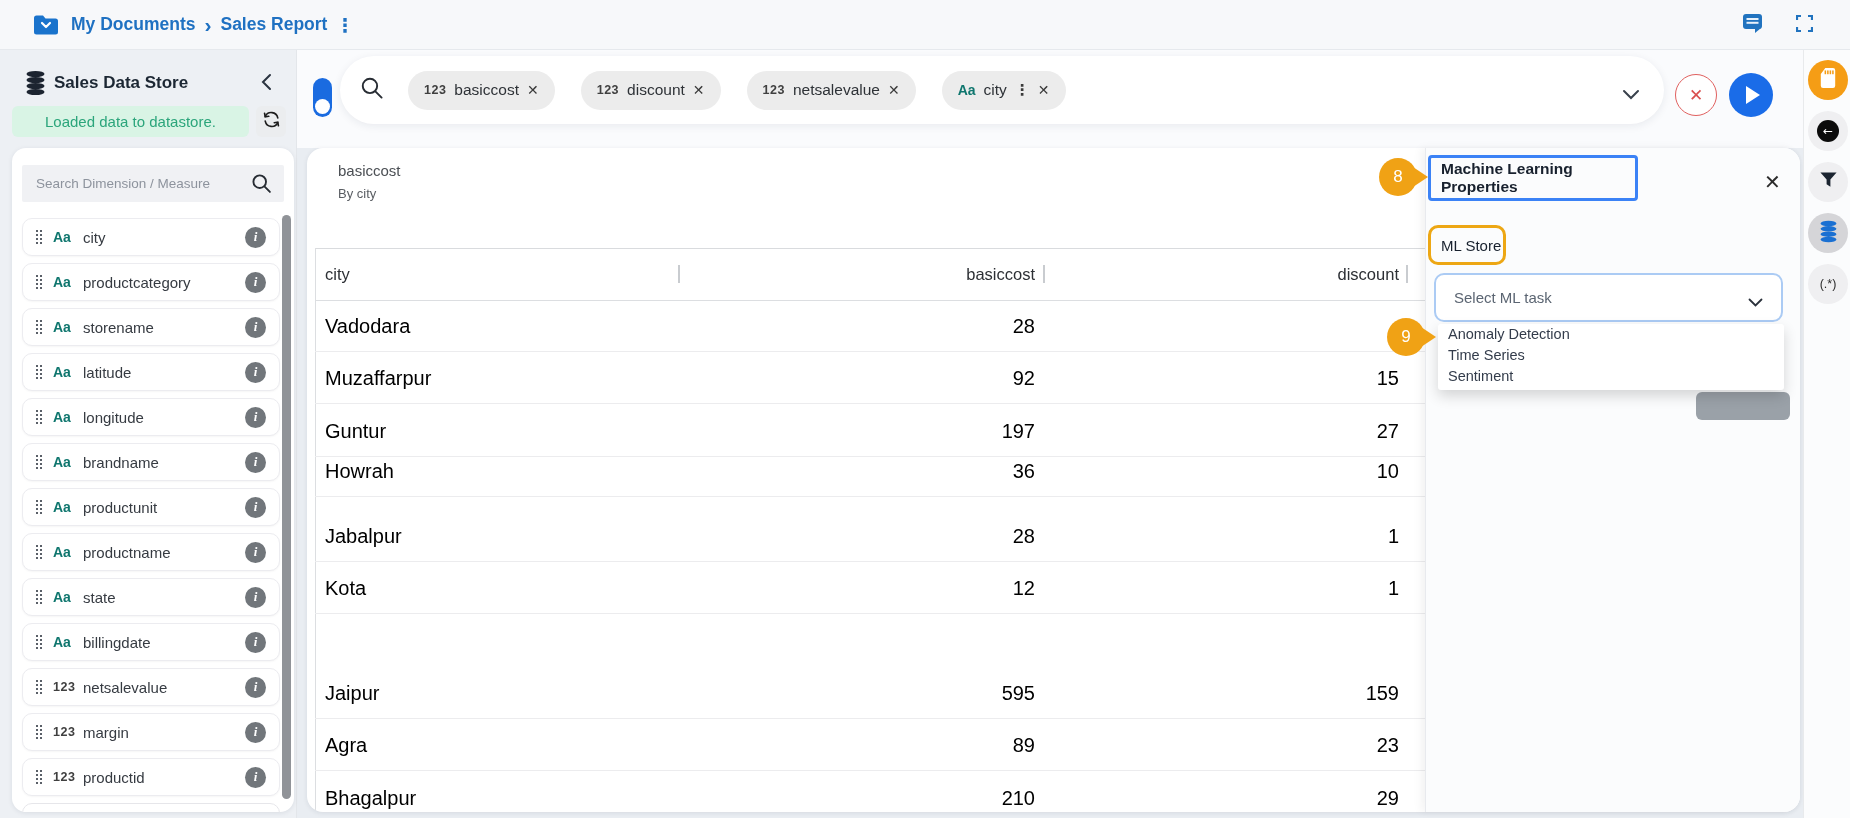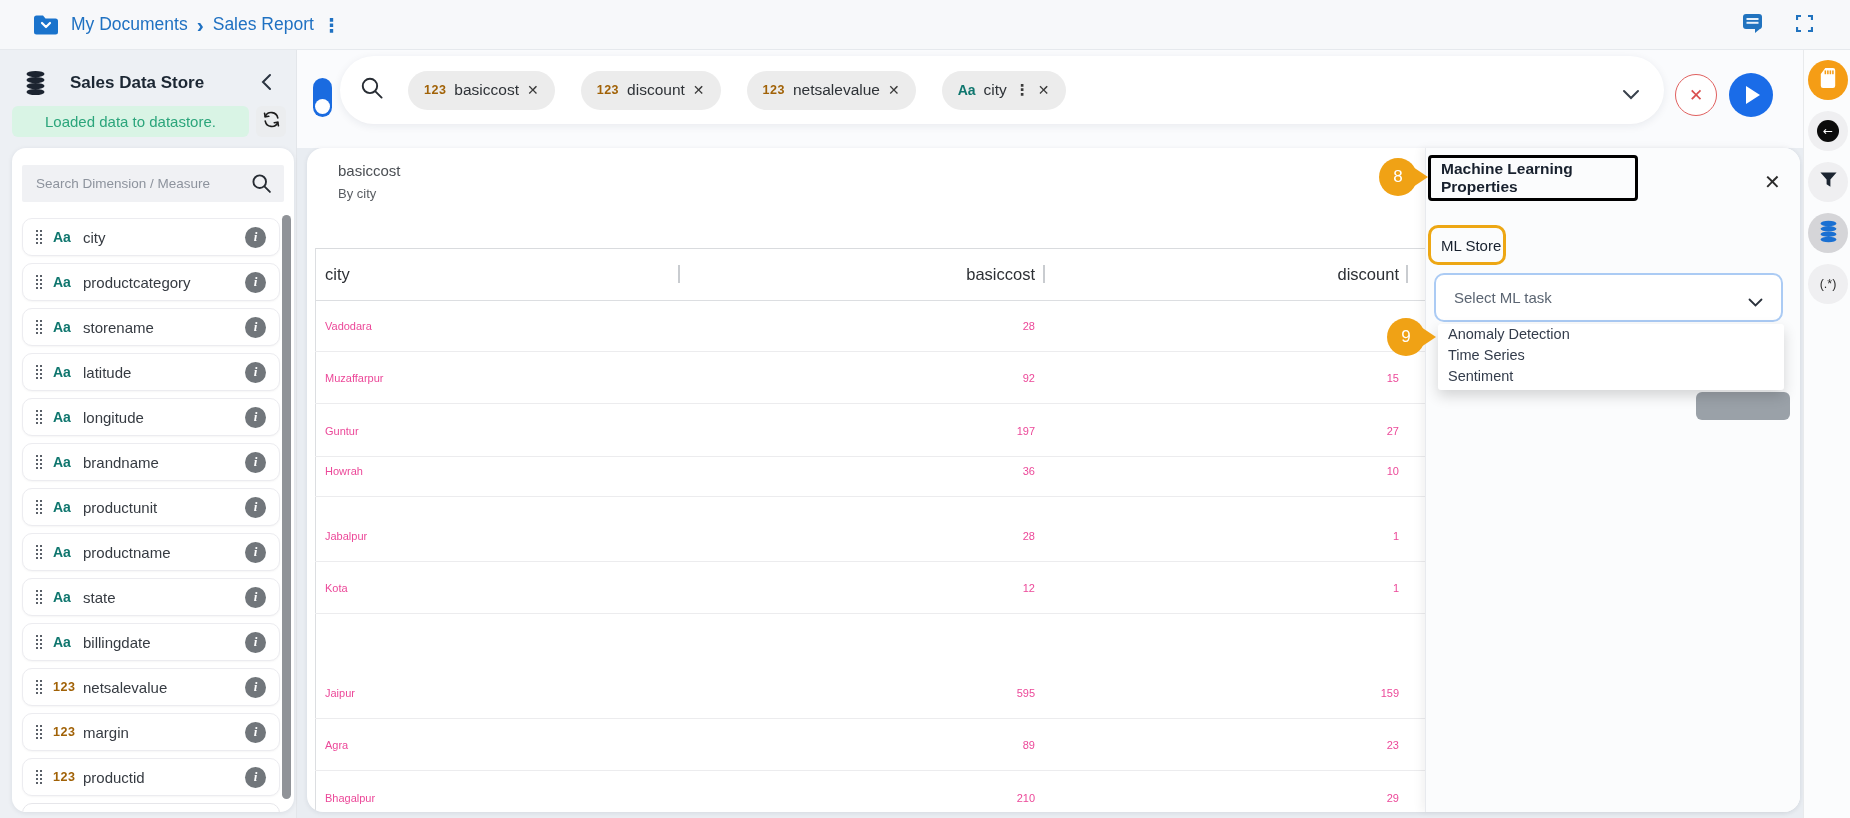--- a/index.html
+++ b/index.html
@@ -2,54 +2,54 @@
 <html><head>
 <meta charset="utf-8">
 <style>
   * { margin:0; padding:0; box-sizing:border-box; }
   body { font-family:"Liberation Sans","DejaVu Sans",sans-serif; background:#edf0f4; }
   .screen { position:relative; width:1850px; height:818px; overflow:hidden; background:#edf0f4; }
 
   
   .topbar { position:absolute; left:0; top:0; width:1850px; height:50px; background:#f7f8fa;
             border-bottom:1px solid #e6e9ed; display:flex; align-items:center; padding-left:33px; z-index:8; }
-  .topbar .crumb { color:#1f71c2; font-size:17.5px; font-weight:400; }
+  .topbar .crumb { color:#1f71c2; font-size:17.5px; font-weight:700; }
   .bc-sep { color:#1f71c2; font-size:21px; font-weight:700; margin:0 9px; line-height:1; }
   .bc-dots { color:#1f71c2; font-size:19px; font-weight:700; margin-left:8px; font-family:"DejaVu Sans",sans-serif; }
   .folder-wrap { margin-right:12px; display:flex; }
   .top-right-icons { position:absolute; left:1742px; top:0; height:50px; display:flex; align-items:center; gap:32px; }
 
   
   .main-zone { position:absolute; left:296px; top:50px; width:1507px; height:768px; background:#e9edf2; border-left:1px solid #e3e6ea; }
   .query-strip { position:absolute; left:297px; top:50px; width:1506px; height:98px; background:#fafbfd; }
 
   
   .db-black { position:absolute; left:24px; top:70px; }
-  .sidebar-title { position:absolute; left:54px; top:73px; font-size:17px; font-weight:700; color:#1c2733;margin-left:16px; }
+  .sidebar-title { position:absolute; left:54px; top:73px; font-size:17px; font-weight:700; color:#1c2733; }
   .collapse-btn { position:absolute; left:256px; top:72px; width:20px; height:20px; display:flex; align-items:center; justify-content:center; }
   .status-banner { position:absolute; left:12px; top:106px; width:237px; height:31px; background:#d9f4e5; border-radius:6px;
                    display:flex; align-items:center; justify-content:center; font-size:15px; color:#2ba57b; }
   .refresh-btn { position:absolute; left:256px; top:106px; width:30px; height:31px; background:#ebedef; border-radius:6px;
                  display:flex; align-items:center; justify-content:center; }
 
   
   .fields-card { position:absolute; left:12px; top:148px; width:282px; height:664px; background:#fff; border-radius:14px;
                  box-shadow:0 1px 5px rgba(25,35,60,.09); overflow:hidden; }
   .sidebar-search { position:absolute; left:10px; top:17px; width:262px; height:37px; background:#f0f1f4; border-radius:2px; }
   .sidebar-search input { position:absolute; left:0; top:0; width:100%; height:100%; border:none; background:transparent;
                           font-family:inherit; font-size:13.5px; color:#40454d; padding:0 40px 0 14px; outline:none; }
   .sidebar-search input::placeholder { color:#8d939d; }
   .sidebar-search .mag { position:absolute; right:12px; top:8px; }
   .field-item { position:absolute; left:10px; width:258px; height:38px; background:#fff; border:1px solid #ececf0;
                 border-radius:10px; box-shadow:0 1px 2px rgba(0,0,0,.04); display:flex; align-items:center; }
   .drag { width:8px; height:16px; margin-left:12px;
           background-image:radial-gradient(circle,#5a6068 1.3px,transparent 1.5px); background-size:4px 4px; }
   .kind { width:30px; margin-left:10px; font-weight:700; }
   .kind-aa { color:#0f766e; font-size:14px; }
-  .kind-123 { color:#a16207; font-size:12.5px; letter-spacing:.5px; }
+  .kind-123 { color:#404040; font-size:12.5px; letter-spacing:.5px; }
   .flabel { font-size:15px; color:#363b42; }
   .info-dot { position:absolute; right:13px; width:21px; height:21px; border-radius:50%; background:#71767b; color:#fff;
               display:flex; align-items:center; justify-content:center; font-family:"Liberation Serif",serif;
               font-style:italic; font-weight:700; font-size:13px; }
   .peek-item { position:absolute; left:10px; top:655px; width:258px; height:20px; border:1px solid #e6e6ea; border-radius:10px; background:#fff; }
   .side-scrollbar { position:absolute; left:270px; top:67px; width:9px; height:584px; background:#909398; border-radius:4.5px; }
 
   
   .query-toggle { position:absolute; left:313px; top:78px; width:19px; height:39px; background:#1a6be0; border-radius:10px; z-index:5; }
   .query-toggle .knob { position:absolute; left:2px; top:21px; width:15px; height:15px; background:#fff; border-radius:50%; }
@@ -77,29 +77,29 @@
   .card-subtitle { position:absolute; left:31px; top:38px; font-size:13px; color:#5a5e63; }
   .tbl-top { position:absolute; left:8px; top:100px; width:1480px; height:1px; background:#d9dbde; }
   .tbl-left { position:absolute; left:8px; top:100px; width:1px; height:564px; background:#dcdee1; }
   .tbl-under { position:absolute; left:8px; top:152px; width:1480px; height:1px; background:#dcdee1; }
   .th { position:absolute; top:100px; height:52px; line-height:52px; font-size:16.5px; color:#2d3035; }
   .th-city { left:18px; }
   .th-bc { right:765px; }
   .th-disc { right:401px; }
   .tick { position:absolute; top:117px; width:2px; height:18px; background:#c9ccd0; }
   .t-row { position:absolute; left:8px; width:1485px; height:52px; border-bottom:1px solid #ececee; }
-  .t-row span { position:absolute; line-height:52px; font-size:11px; color:#ec4899; }
+  .t-row span { position:absolute; line-height:52px; font-size:20px; color:#000000; }
   .c-city { left:10px; }
   .c-bc { right:765px; }
   .c-disc { right:401px; }
 
   
   .ml-panel { position:absolute; left:1425px; top:148px; width:375px; height:664px; background:#fbfcfd;
               border-left:1px solid #e8eaee; border-radius:0 16px 16px 0; box-shadow:-4px 0 10px rgba(0,0,0,.05); z-index:4; }
-  .anno { border:3px solid #000000; }
+  .anno { border:3px solid #3b82f6; }
   .anno-title-box { position:absolute; left:2px; top:7px; width:210px; height:46px; border-radius:4px;
                     display:flex; align-items:center; padding-left:10px; }
   .panel-title { font-size:15.5px; font-weight:700; color:#18212e; }
   .panel-close { position:absolute; left:338px; top:22px; font-size:20px; color:#2b2b2b; font-family:"DejaVu Sans",sans-serif; }
   .anno-task-box { position:absolute; left:2px; top:77px; width:78px; height:40px; border-radius:10px; border-color:#eda714;
                    display:flex; align-items:center; padding-left:10px; }
   .task-label { font-size:15px; color:#18212e; }
   .ml-select { position:absolute; left:8px; top:125px; width:349px; height:49px; background:#fff; border:2px solid #abcbf4; border-radius:10px; }
   .ml-select .sel-text { position:absolute; left:18px; top:0; line-height:45px; font-size:15px; color:#5b6572; }
   .ml-select .sel-chev { position:absolute; right:18px; top:18px; }

